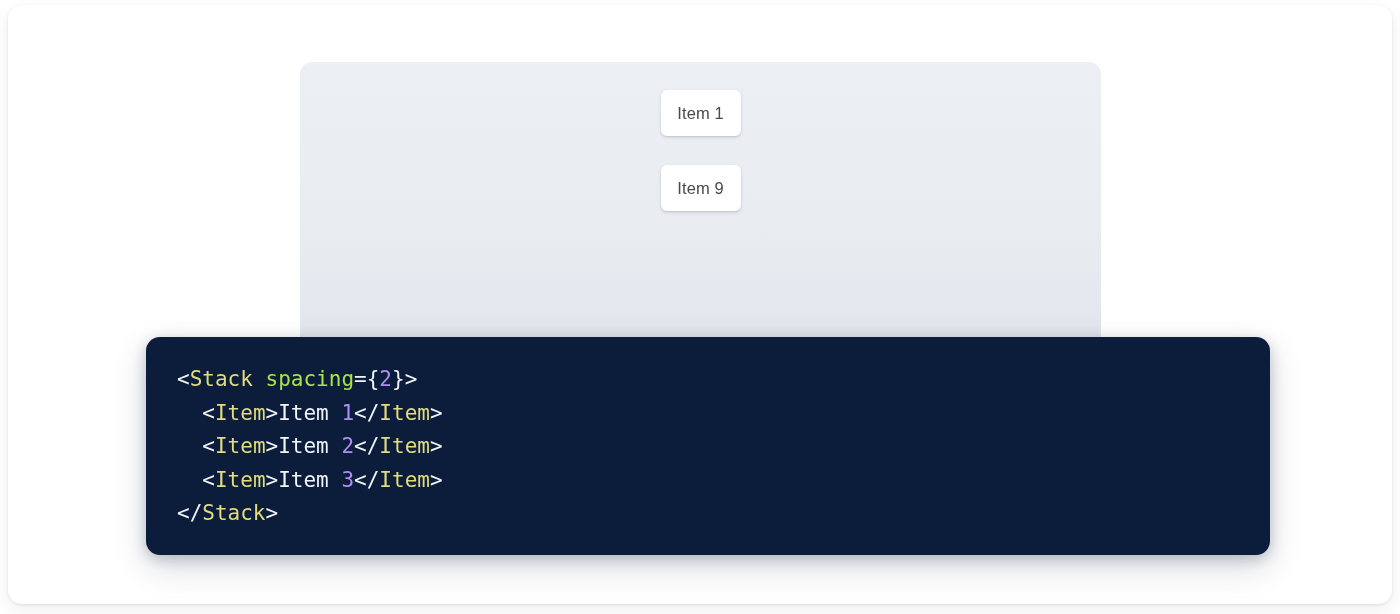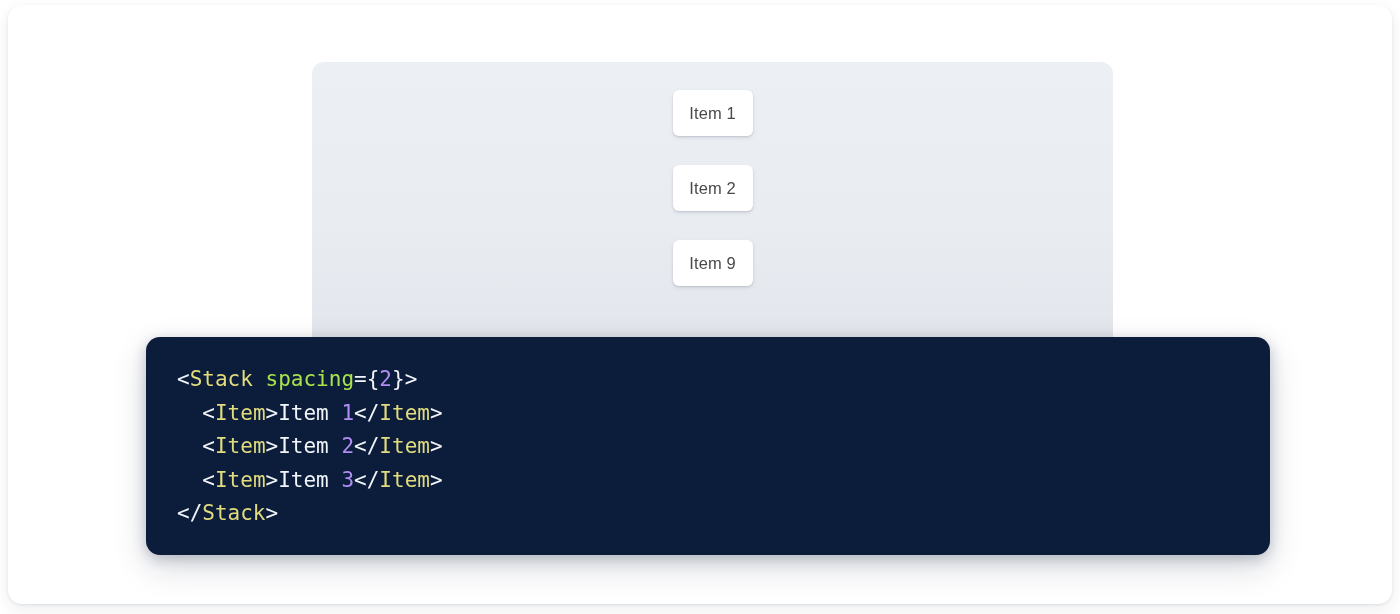--- a/index.html
+++ b/index.html
@@ -24,21 +24,21 @@
     background: #ffffff;
     border-radius: 14px;
     box-shadow: 0 1px 3px rgba(15, 25, 50, 0.10),
                 0 6px 18px rgba(15, 25, 50, 0.07);
     overflow: hidden;
   }
 
   
   #preview-panel {
     position: absolute;
-    left: 304px;
+    left: 292px;
     top: 57px;
     width: 801px;
     height: 290px;
     border-radius: 12px;
     background: linear-gradient(180deg, #eceff3 0%, #e9ecf1 55%, #e2e5eb 100%);
     text-decoration: underline;
   }
 
   #stack-container {
     position: absolute;
@@ -104,23 +104,20 @@
 <body>
 
 <div id="app-root">
 
   <div id="preview-panel">
     <div id="stack-container">
         <div class="stack-item">
           <span>Item 1</span>
         </div>
         <div class="stack-item">
-          <span>Item 2</span>
-        </div>
-        <div class="stack-item">
           <span>Item 9</span>
         </div>
       </div>
   </div>
 
   <div id="code-block">
     <pre id="code-pre"><span><span class="tok-punc">&lt;</span><span class="tok-tag">Stack</span><span class="tok-punc"> </span><span class="tok-attr">spacing</span><span class="tok-punc">={</span><span class="tok-num">2</span><span class="tok-punc">}&gt;</span></span>
 <span><span class="tok-punc">  </span><span class="tok-punc">&lt;</span><span class="tok-tag">Item</span><span class="tok-punc">&gt;</span><span class="tok-text">Item </span><span class="tok-num">1</span><span class="tok-punc">&lt;/</span><span class="tok-tag">Item</span><span class="tok-punc">&gt;</span></span>
 <span><span class="tok-punc">  </span><span class="tok-punc">&lt;</span><span class="tok-tag">Item</span><span class="tok-punc">&gt;</span><span class="tok-text">Item </span><span class="tok-num">2</span><span class="tok-punc">&lt;/</span><span class="tok-tag">Item</span><span class="tok-punc">&gt;</span></span>
 <span><span class="tok-punc">  </span><span class="tok-punc">&lt;</span><span class="tok-tag">Item</span><span class="tok-punc">&gt;</span><span class="tok-text">Item </span><span class="tok-num">3</span><span class="tok-punc">&lt;/</span><span class="tok-tag">Item</span><span class="tok-punc">&gt;</span></span>

